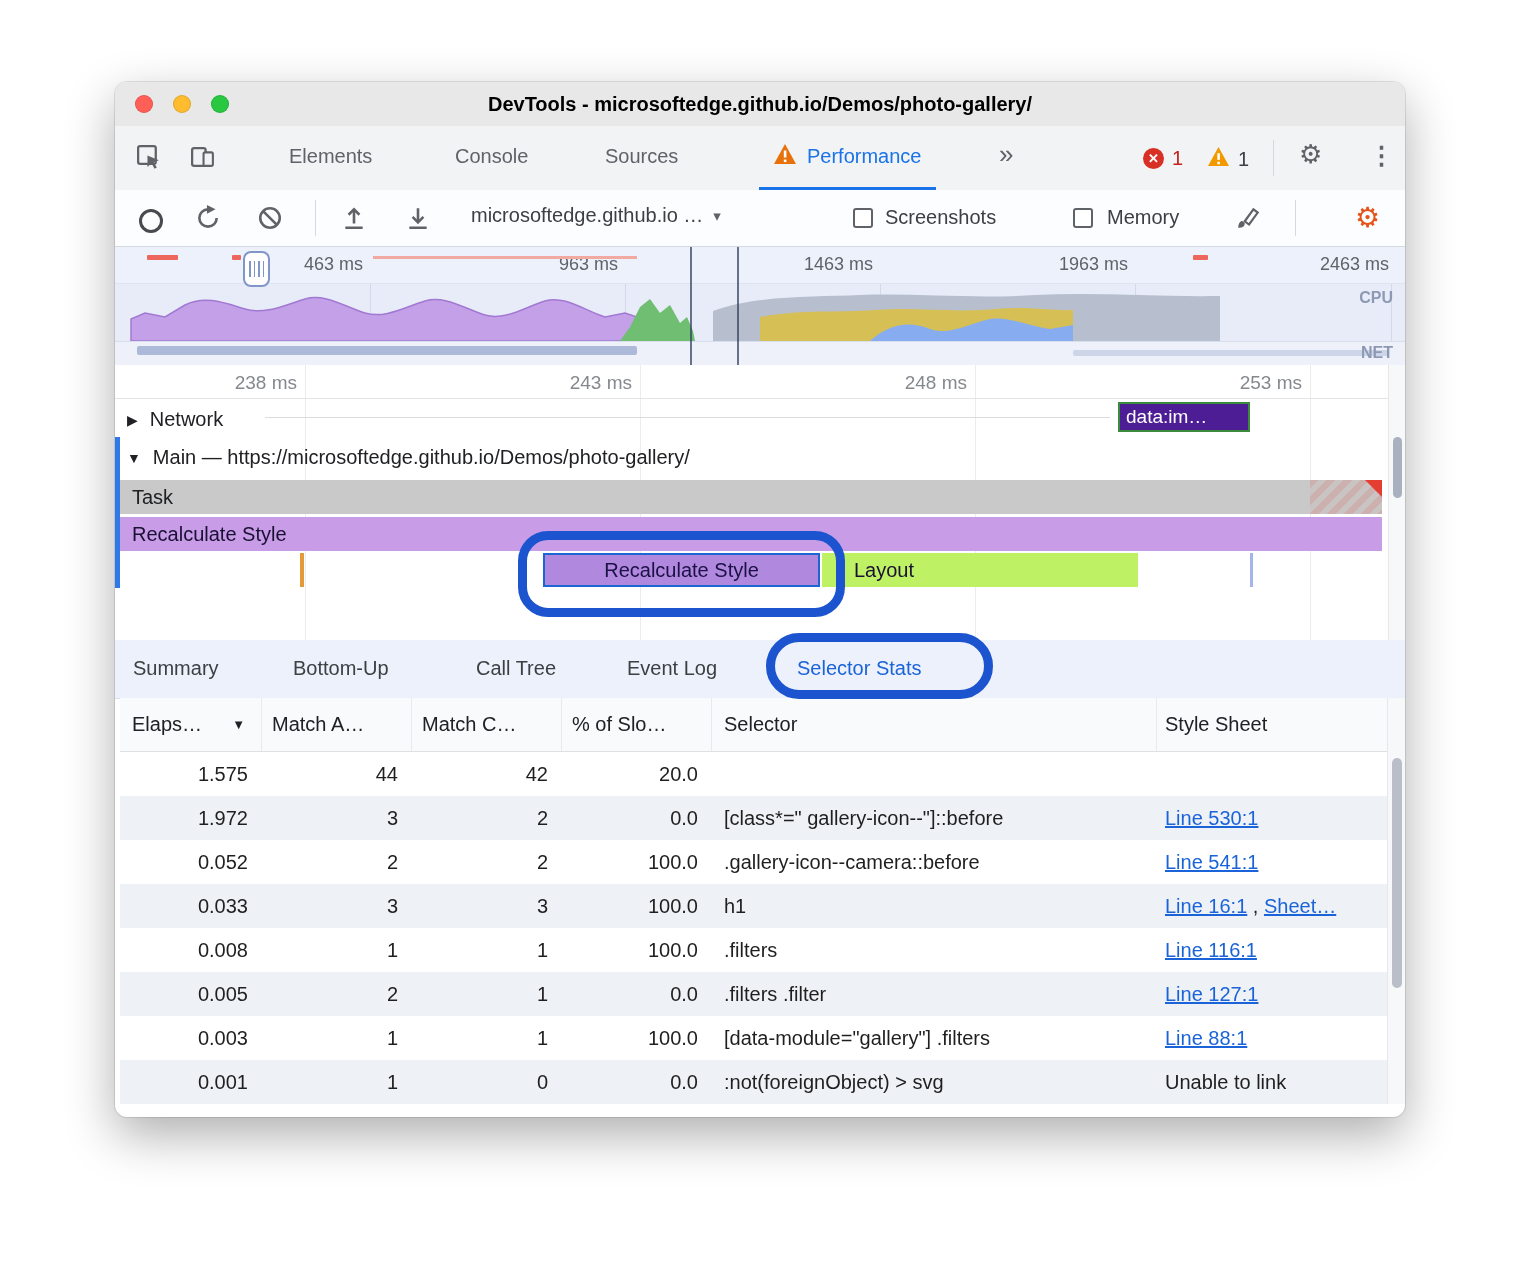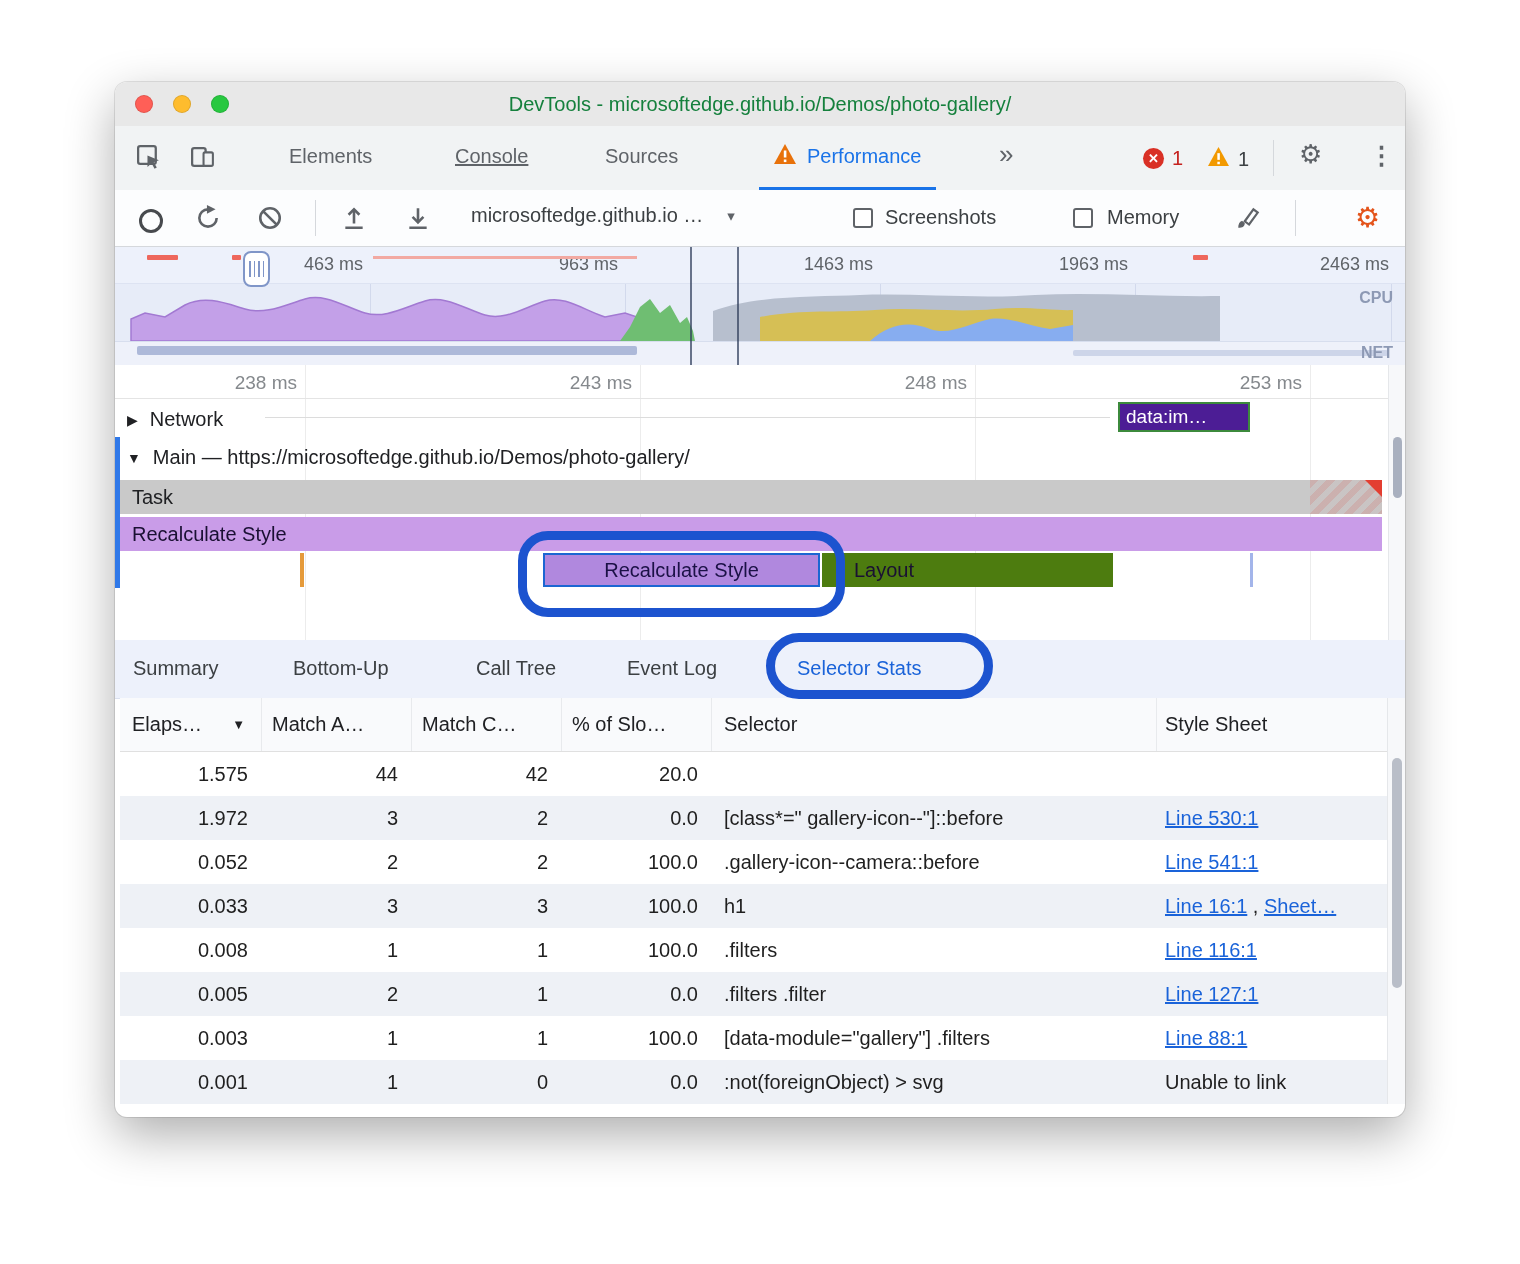--- a/index.html
+++ b/index.html
@@ -4,21 +4,21 @@
 <style>
   html,body{margin:0;padding:0;width:1520px;height:1264px;background:#fff;overflow:hidden;
             font-family:"Liberation Sans", sans-serif;-webkit-font-smoothing:antialiased;}
   .window{position:absolute;left:115px;top:82px;width:1290px;height:1035px;background:#fff;
           border-radius:12px;overflow:hidden;
           box-shadow:0 18px 50px rgba(0,0,0,.32),0 0 0 1px rgba(0,0,0,.10);}
 
   
   .titlebar{position:absolute;left:0;top:0;right:0;height:44px;background:#e8e8e8;
             border-bottom:1px solid #cfcfcf;display:flex;align-items:center;justify-content:center;
-            font-size:20px;font-weight:400;color:#15803d;}
+            font-size:20px;font-weight:700;color:#000000;}
   .traffic{position:absolute;left:20px;top:13px;display:flex;gap:20px;}
   .light{width:18px;height:18px;border-radius:50%;box-shadow:inset 0 0 0 1px rgba(0,0,0,.12);}
   .l-red{background:#ff5f57}.l-yellow{background:#febc2e}.l-green{background:#28c840}
 
   
   .tabbar{position:absolute;left:0;top:44px;right:0;height:64px;background:#f1f3f4;
           border-bottom:4px solid #701a75;font-size:20px;color:#5f6368;}
   .tabbar .abs{position:absolute;}
   .tab{top:19px;cursor:default;}
   .tab-performance{left:644px;top:0;height:61px;display:flex;align-items:center;gap:10px;
@@ -31,21 +31,21 @@
   .vdiv{width:1px;background:#d5d8dc;}
   .glyph{color:#5f6368;}
 
   
   .toolbar{position:absolute;left:0;top:108px;right:0;height:56px;background:#fcfdfe;
            border-bottom:1px solid #d5d8dc;}
   .toolbar .abs{position:absolute;}
   .record-ring{width:18px;height:18px;border:3px solid #474a4e;border-radius:50%;}
   .chk{width:20px;height:20px;border:2px solid #5f6368;border-radius:3px;background:#fff;box-sizing:border-box;}
   .tool-label{font-size:20px;color:#3c4043;}
-  .profile-select{display:flex;align-items:center;gap:24px;font-size:20px;color:#3c4043;text-align:center;}
+  .profile-select{display:flex;align-items:center;gap:10px;font-size:20px;color:#3c4043;text-align:center;}
   .caret{font-size:15px;color:#5f6368;}
   .gear-orange{font-size:28px;color:#e4541b;}
   .gear-gray{font-size:26px;color:#5f6368;}
   .kebab{font-size:25px;color:#5f6368;font-weight:700;letter-spacing:0;}
 
   
   .overview{position:absolute;left:0;top:165px;right:0;height:118px;background:#e7ecf8;overflow:hidden;}
   .ov-ruler{position:absolute;left:0;top:0;right:0;height:36px;background:#edf1fb;border-bottom:1px solid #dde3f2;}
   .ov-grid{position:absolute;top:0;width:1px;height:118px;background:#d2d9ec;}
   .ov-tick{position:absolute;top:7px;font-size:18px;color:#5f6368;}
@@ -82,21 +82,21 @@
   .task-flag{position:absolute;right:0;top:0;width:0;height:0;
              border-top:17px solid #e33e31;border-left:17px solid transparent;}
   .recalc-bar{position:absolute;left:5px;top:152px;width:1262px;height:34px;background:#c99ce8;
               display:flex;align-items:center;padding-left:12px;box-sizing:border-box;}
   .child-row{position:absolute;left:0;top:188px;width:1290px;height:34px;}
   .sliver-orange{position:absolute;left:185px;top:0;width:4px;height:34px;background:#e59a3a;}
   .sliver-blue{position:absolute;left:1135px;top:0;width:3px;height:34px;background:#a3b5ea;}
   .sel-block{position:absolute;left:428px;top:0;width:277px;height:34px;background:#b088de;
              border:2px solid #1b66d2;box-sizing:border-box;display:flex;align-items:center;
              justify-content:center;color:#1b1146;font-size:20px;overflow:hidden;white-space:nowrap;}
-  .layout-block{position:absolute;left:707px;top:0;width:291px;height:34px;background:#4d7c0f;
+  .layout-block{position:absolute;left:707px;top:0;width:316px;height:34px;background:#bef264;
                 display:flex;align-items:center;padding-left:32px;box-sizing:border-box;
                 color:#1a1033;font-size:20px;}
   .scrollbar{position:absolute;background:#f7f8fa;border-left:1px solid #e5e7ea;}
   .thumb{position:absolute;background:#a9b0bf;border-radius:5px;}
 
   
   .bottom-tabs{position:absolute;left:0;top:558px;right:0;height:58px;background:#edf1fb;
                border-bottom:1px solid #dae0ef;font-size:20px;color:#3c4043;}
   .bt{position:absolute;top:17px;cursor:default;}
   .bt.active{color:#1a63d9;}
@@ -144,21 +144,21 @@
           <path d="M12 12 L23 16.5 L18 18.5 L21 23.5 L18.8 24.8 L16 19.6 L12 23 Z" fill="#5f6368"></path>
         </svg>
     </span>
     <span class="abs" style="left:74px;top:17px;">
       <svg width="27" height="27" viewBox="0 0 26 26">
           <rect x="3" y="5" width="13" height="17" rx="2" fill="none" stroke="#5f6368" stroke-width="2.2"></rect>
           <rect x="14" y="9" width="9" height="13" rx="1.5" fill="#f1f3f4" stroke="#5f6368" stroke-width="2"></rect>
         </svg>
     </span>
     <span class="abs tab" style="left:174px;">Elements</span>
-    <span class="abs tab" style="left:340px;text-decoration:underline;">Console</span>
+    <span class="abs tab" style="left:340px;">Console</span>
     <span class="abs tab" style="left:490px;">Sources</span>
     <span class="abs tab-performance">
       <span>
         <svg width="24" height="22" viewBox="0 0 24 22">
             <path d="M12 1 L23 21 H1 Z" fill="#e8710a"></path>
             <rect x="10.8" y="7.5" width="2.6" height="7" fill="#fff"></rect>
             <rect x="10.8" y="16.5" width="2.6" height="2.6" fill="#fff"></rect>
           </svg>
       </span>
       <span>Performance</span>

